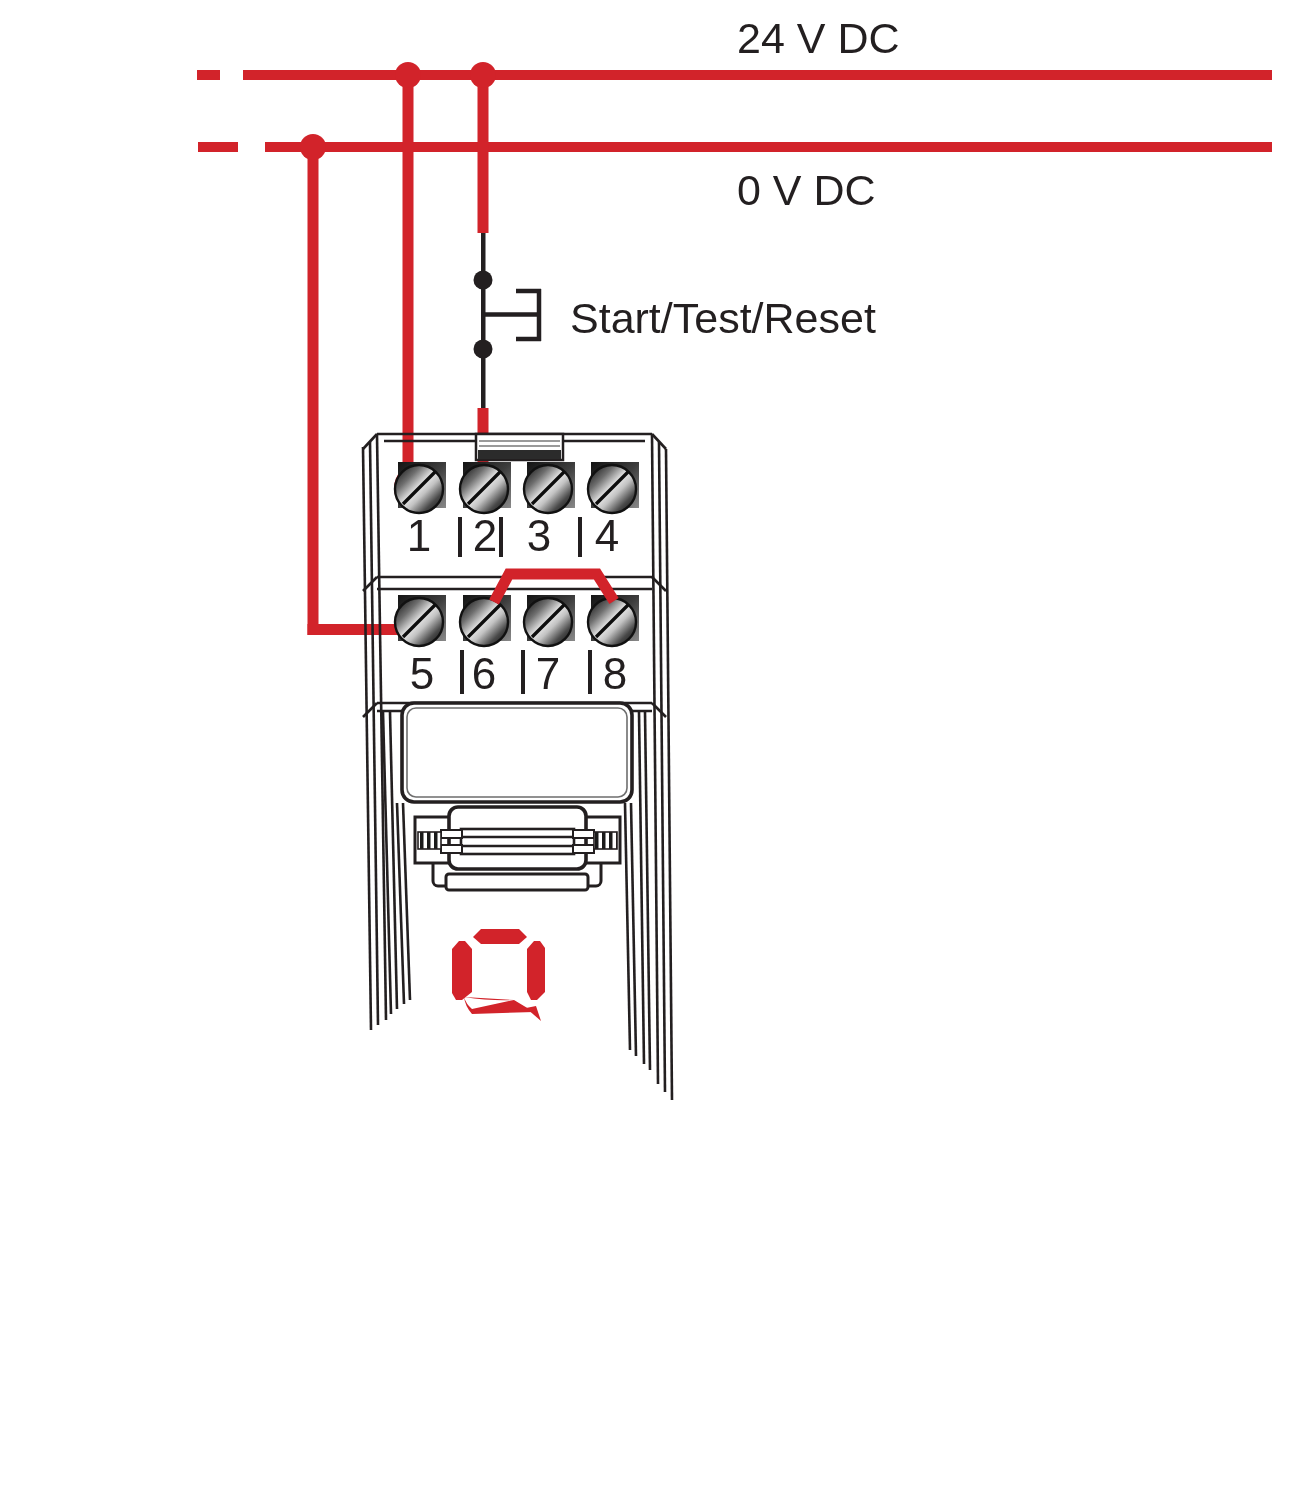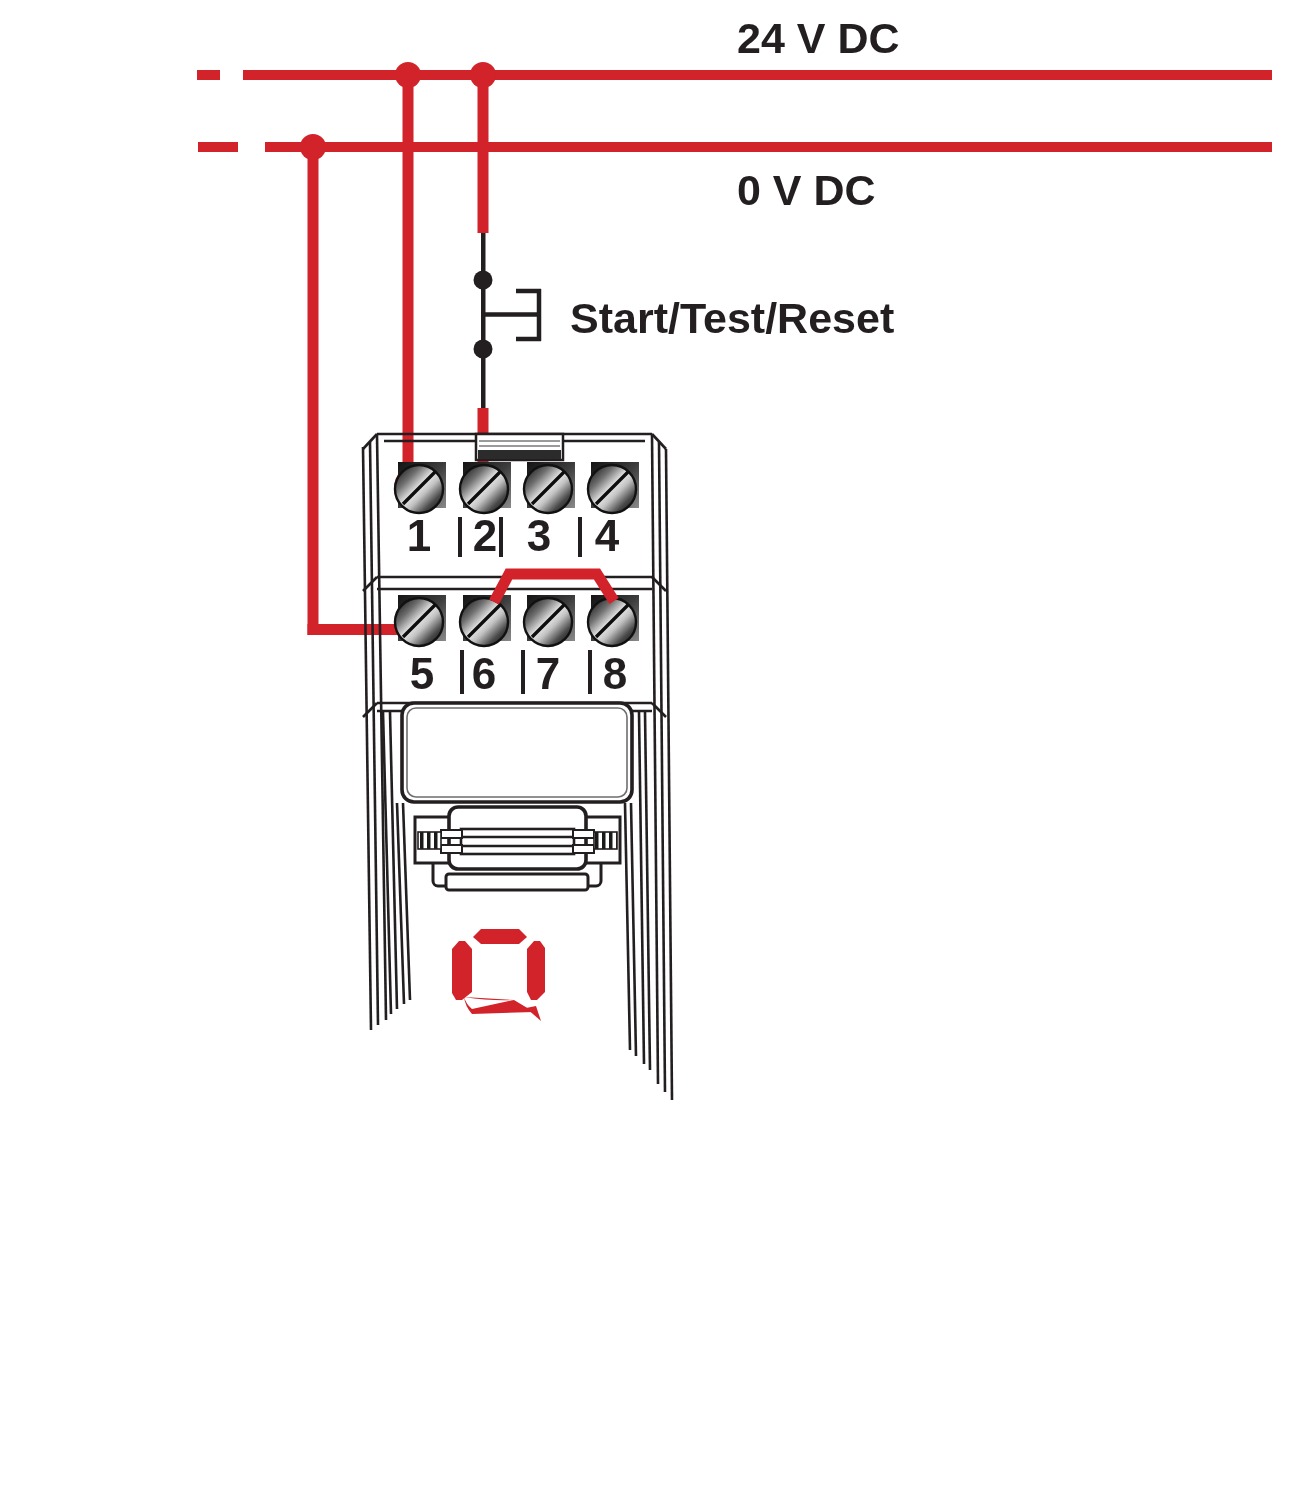--- a/index.html
+++ b/index.html
@@ -1,16 +1,16 @@
 <!DOCTYPE html>
 <html><head>
 <meta charset="utf-8">
 <style>
   html,body{margin:0;padding:0;background:#ffffff;}
-  #stage{position:relative;width:1291px;height:1500px;background:#ffffff;overflow:hidden;font-weight:bold;}
+  #stage{position:relative;width:1291px;height:1500px;background:#ffffff;overflow:hidden;}
   svg{display:block;}
   .k   {stroke:#231f20;fill:none;stroke-width:2.6;}
   .kthin{stroke:#6e6e6e;fill:none;stroke-width:1.6;}
   .gray{stroke:#9a9a9a;fill:none;stroke-width:2;}
   .red {fill:#d2232a;}
   .redln{stroke:#d2232a;fill:none;}
   .blk {fill:#231f20;}
   .blkln{stroke:#231f20;fill:none;}
   .white{fill:#ffffff;}
   .txt {font-family:"Liberation Sans","DejaVu Sans",sans-serif;font-size:43px;fill:#231f20;}

